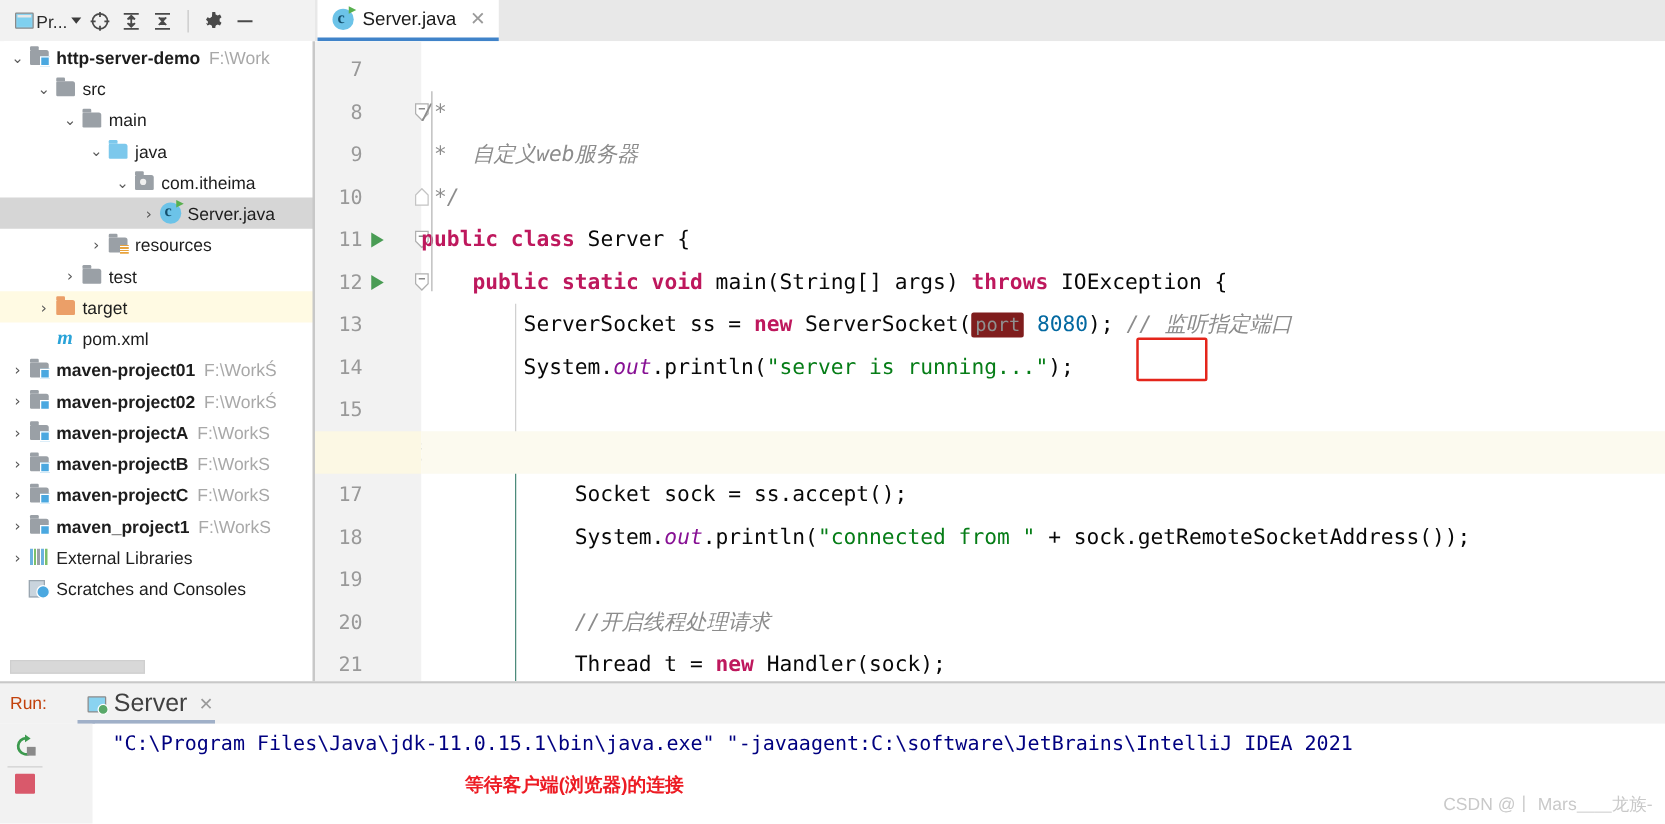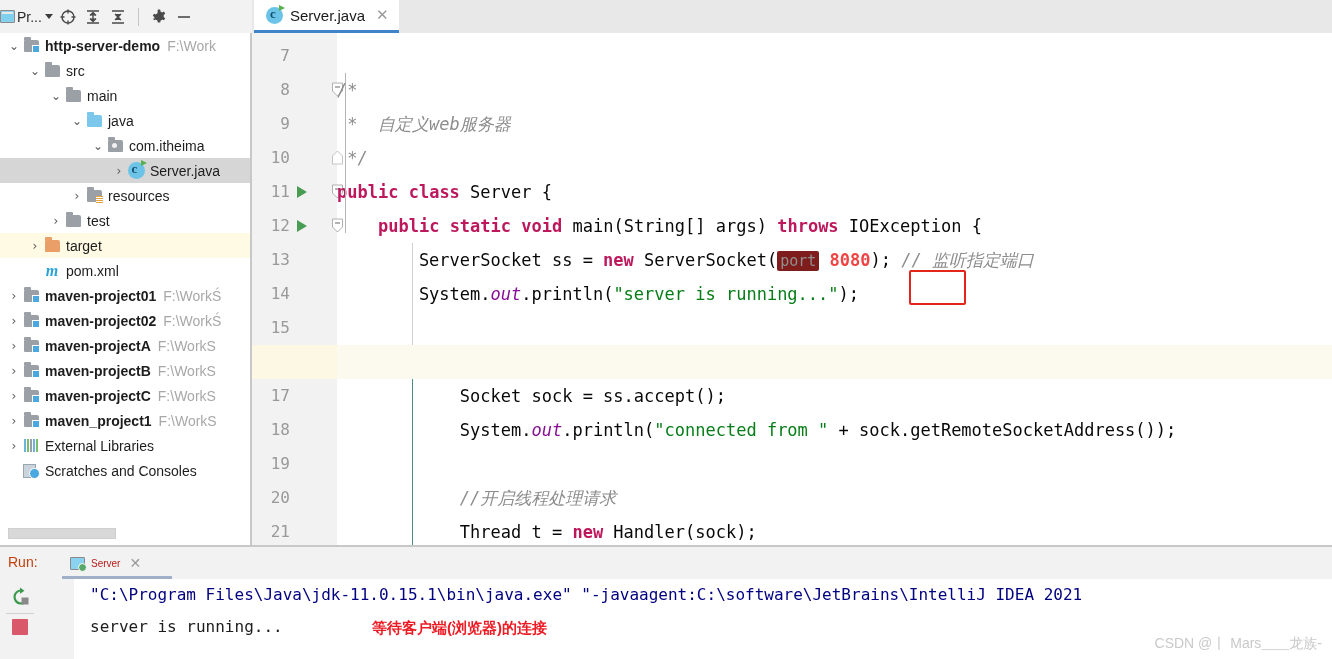--- a/index.html
+++ b/index.html
@@ -8,21 +8,21 @@
     font-family: "Liberation Sans", sans-serif;
     background: #ffffff;
     overflow: hidden;
   }
   #app { position: relative; width: 1332px; height: 659px; }
 
   
   .tool-header {
     position: absolute; left: 0; top: 0; width: 252px; height: 33px;
     background: #f2f2f2; display: flex; align-items: center;
-    padding-left: 0; gap: 5px;
+    padding-left: 12px; gap: 5px;
   }
   .tool-btn { display: flex; align-items: center; gap: 2px; cursor: default; }
   .proj-icon {
     width: 15px; height: 13px; border: 1px solid #8a8a8a; background: #8ad3f0;
     border-radius: 1px; position: relative;
   }
   .proj-icon::after {
     content:""; position:absolute; left:1px; top:1px; right:1px; bottom:1px;
     background:#7fd0ef; border-top:2px solid #e8e8e8;
   }
@@ -159,21 +159,21 @@
     position:absolute; left:85px; top:5px; font-size:17px; line-height:24px;
     font-family:"DejaVu Sans Mono", monospace; color:#080808; white-space:pre;
   }
   .row-hl { position:absolute; left:0; width:1080px; height:34px; background:#fcfaef; }
   .row-gut-hl { position:absolute; left:0; width:85px; height:34px; background:#fcf8e4; }
 
   .kw { color:#be185d; font-weight:700; }
   .str { color:#067d17; }
   .cmt { color:#8c8c8c; font-style:italic; }
   .fld { color:#871094; font-style:italic; }
-  .num-lit { color:#ef4444;font-weight:bold; }
+  .num-lit { color:#0369a1; }
   .hint {
     background:#7f1d1d; color:#909090; font-size:15px; padding:1px 3px; border-radius:2px;
   }
   .brace-hl { background:#93e0e3; }
   .kw-hl { background:#f7e7bb; color:#0033b3; font-weight:600; }
   .indent-guide { position:absolute; width:1px; background:#d0d0d0; }
 
   .red-box {
     position:absolute; border:2px solid #e4251b; border-radius:2px;
     pointer-events:none;
@@ -191,21 +191,21 @@
     padding:0 8px;
   }
   .run-tab-ul { position:absolute; left:62px; top:29px; width:110px; height:3px; background:#a0b0c8; }
   .run-ico {
     width:15px;height:13px;border:1px solid #8a8a8a;background:#8ad3f0;position:relative;border-radius:1px;
   }
   .run-ico::after{
     content:""; position:absolute; right:-3px; bottom:-3px; width:7px;height:7px;border-radius:50%;
     background:#59a869; border:1px solid #fff;
   }
-  .run-tab-name { font-size:10px; color:#b91c1c; }
+  .run-tab-name { font-size:20px; color:#404040; }
   .run-tab-close { font-size:14px; color:#9a9a9a; margin-left:3px; }
 
   .run-side { position:absolute; left:0; top:32px; width:40px; height:80px; background:#f2f2f2; }
   .run-side2 { position:absolute; left:40px; top:32px; width:34px; height:80px; background:#f2f2f2; }
   .rerun-ico { position:absolute; left:10px; top:8px; width:22px; height:20px; }
   .stop-ico {
     position:absolute; left:12px; top:40px; width:16px;height:16px;background:#d9596b; border-radius:1px;
   }
   .side-div { position:absolute; left:6px; top:34px; width:28px; height:1px; background:#d0d0d0; }
   .arr-up, .arr-dn { position:absolute; left:50px; font-size:17px; color:#a8a8a8;
@@ -538,19 +538,18 @@
       <span class="stop-ico"></span>
     </div>
     <div class="run-side2">
       <span class="arr-up">↑</span>
       <span class="arr-dn">↓</span>
       <span class="arr-bar"></span>
     </div>
 
     <div class="console">
       <div class="cline blue" style="top:6px;">"C:\Program Files\Java\jdk-11.0.15.1\bin\java.exe" "-javaagent:C:\software\JetBrains\IntelliJ IDEA 2021</div>
-      <div class="cline black" style="top:38px;">server is running...</div>
       <div class="annot-red" style="left:296px; top:40px;">等待客户端(浏览器)的连接</div>
       <div class="watermark">CSDN @丨 Mars⸏⸏龙族-</div>
     </div>
   </div>
 
 </div>
 
 </body></html>

